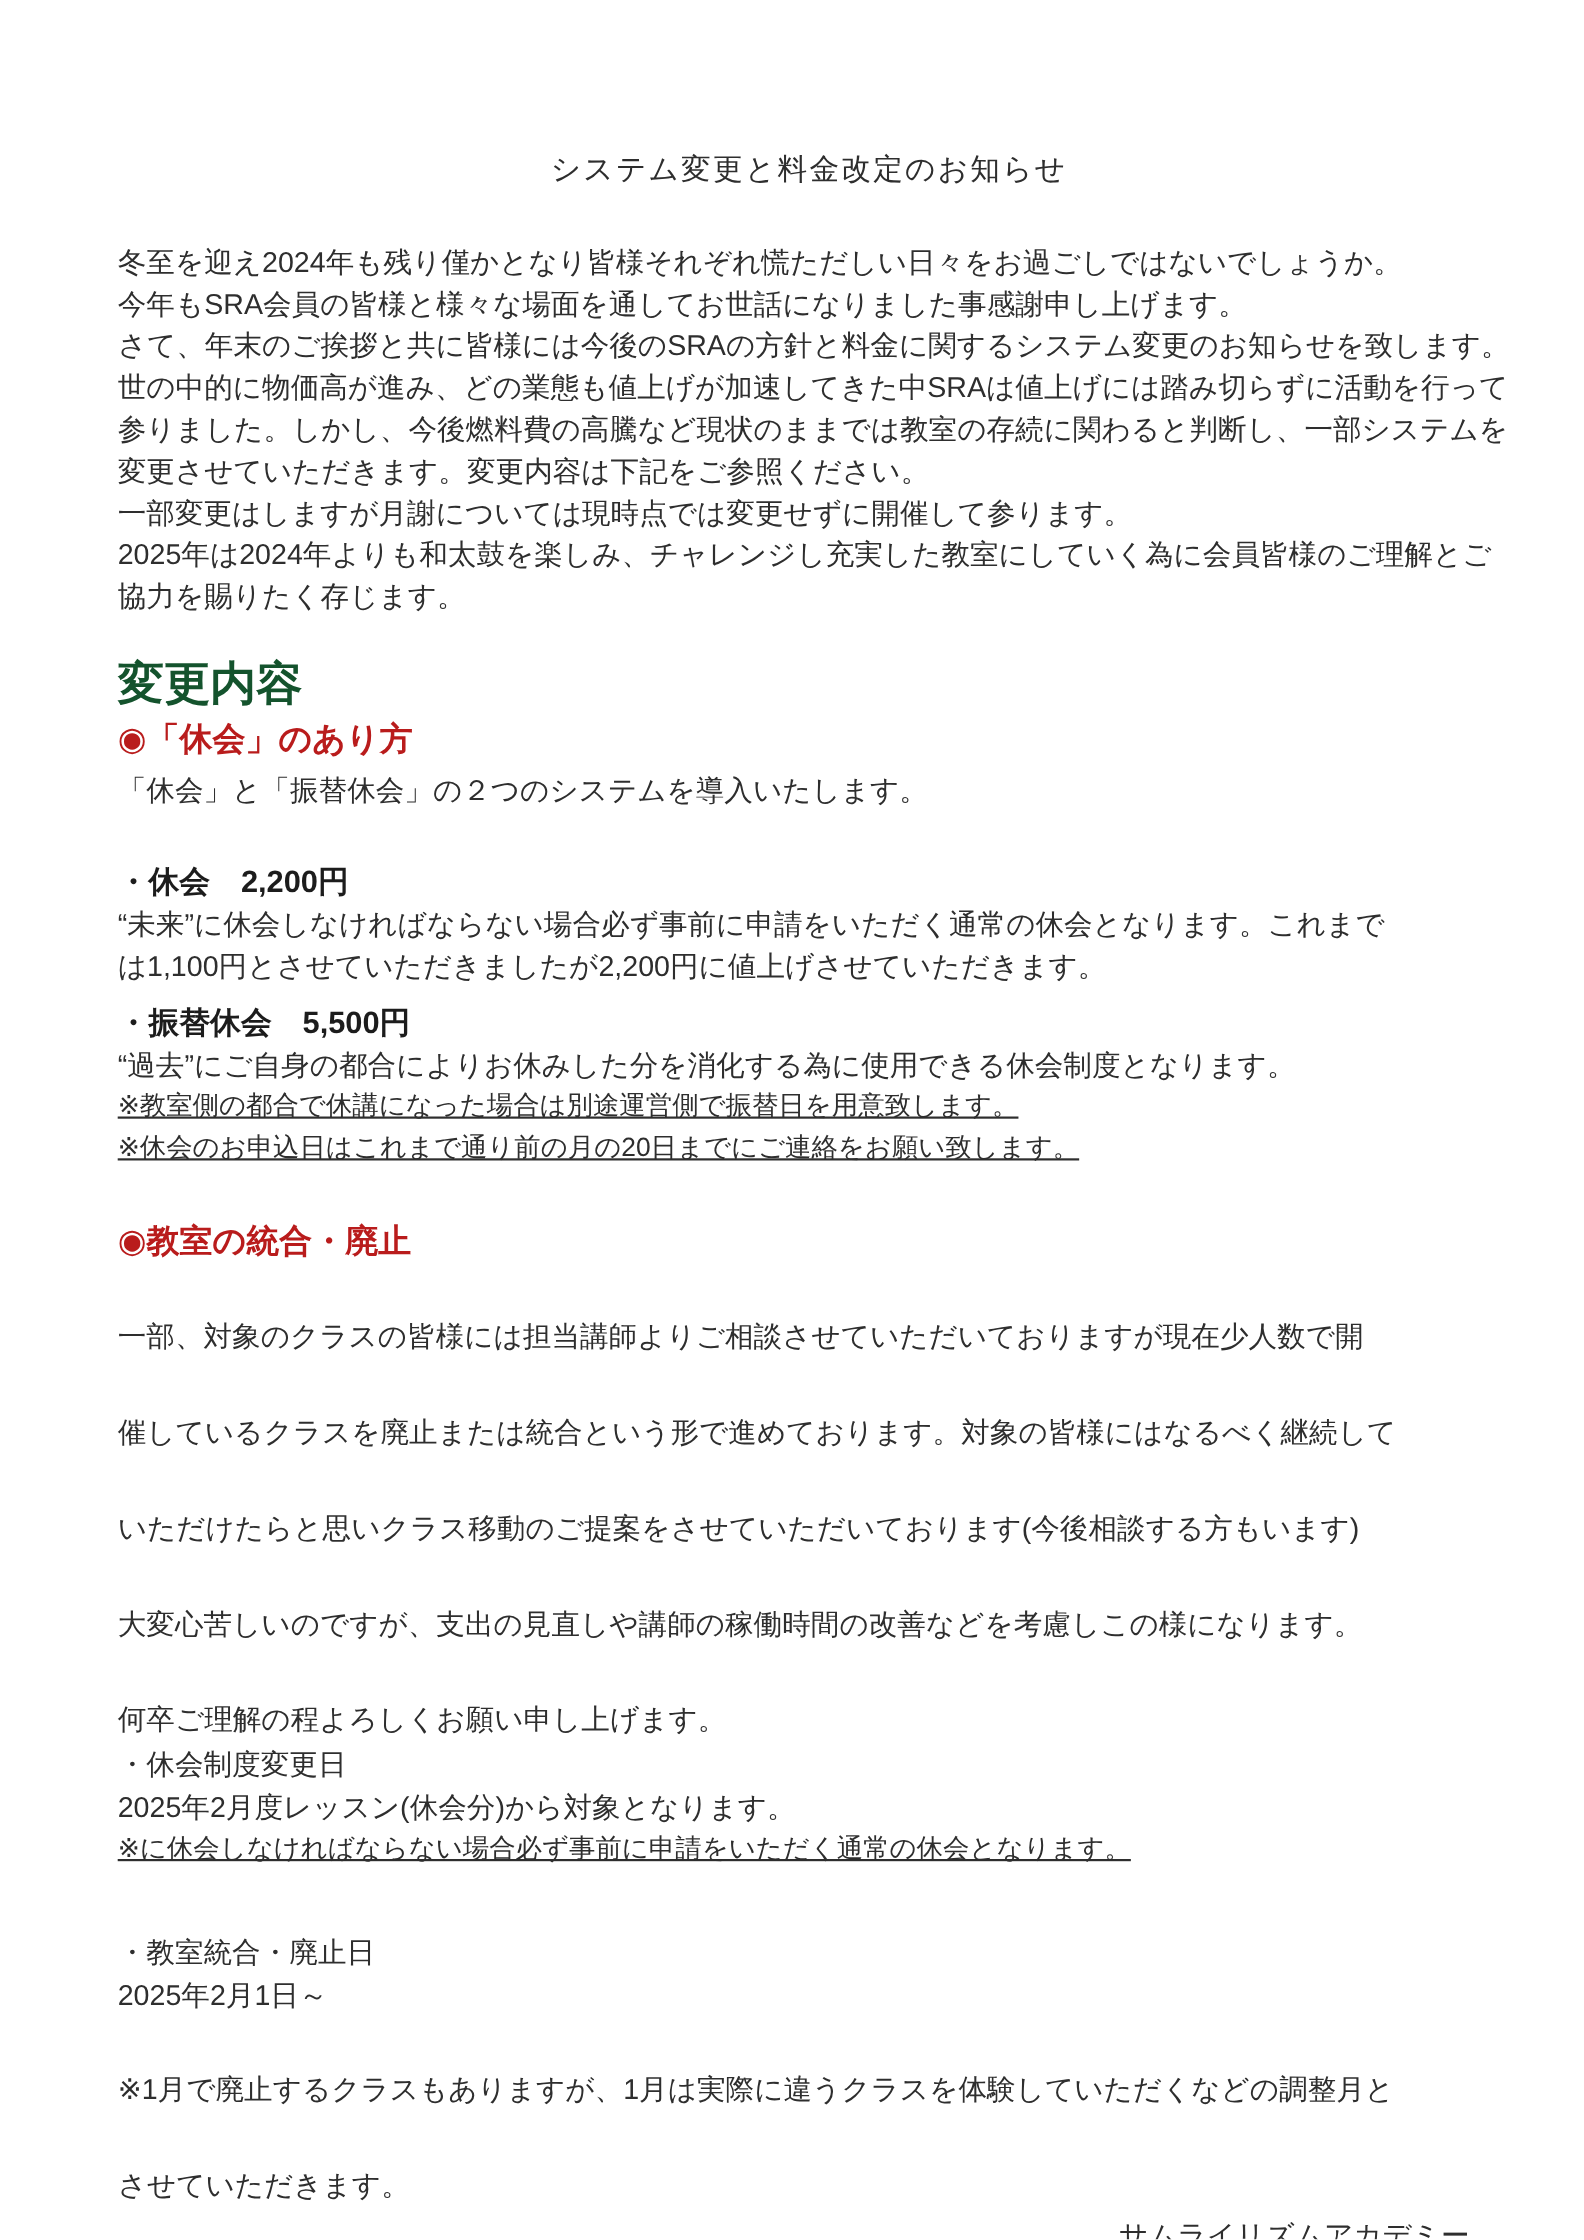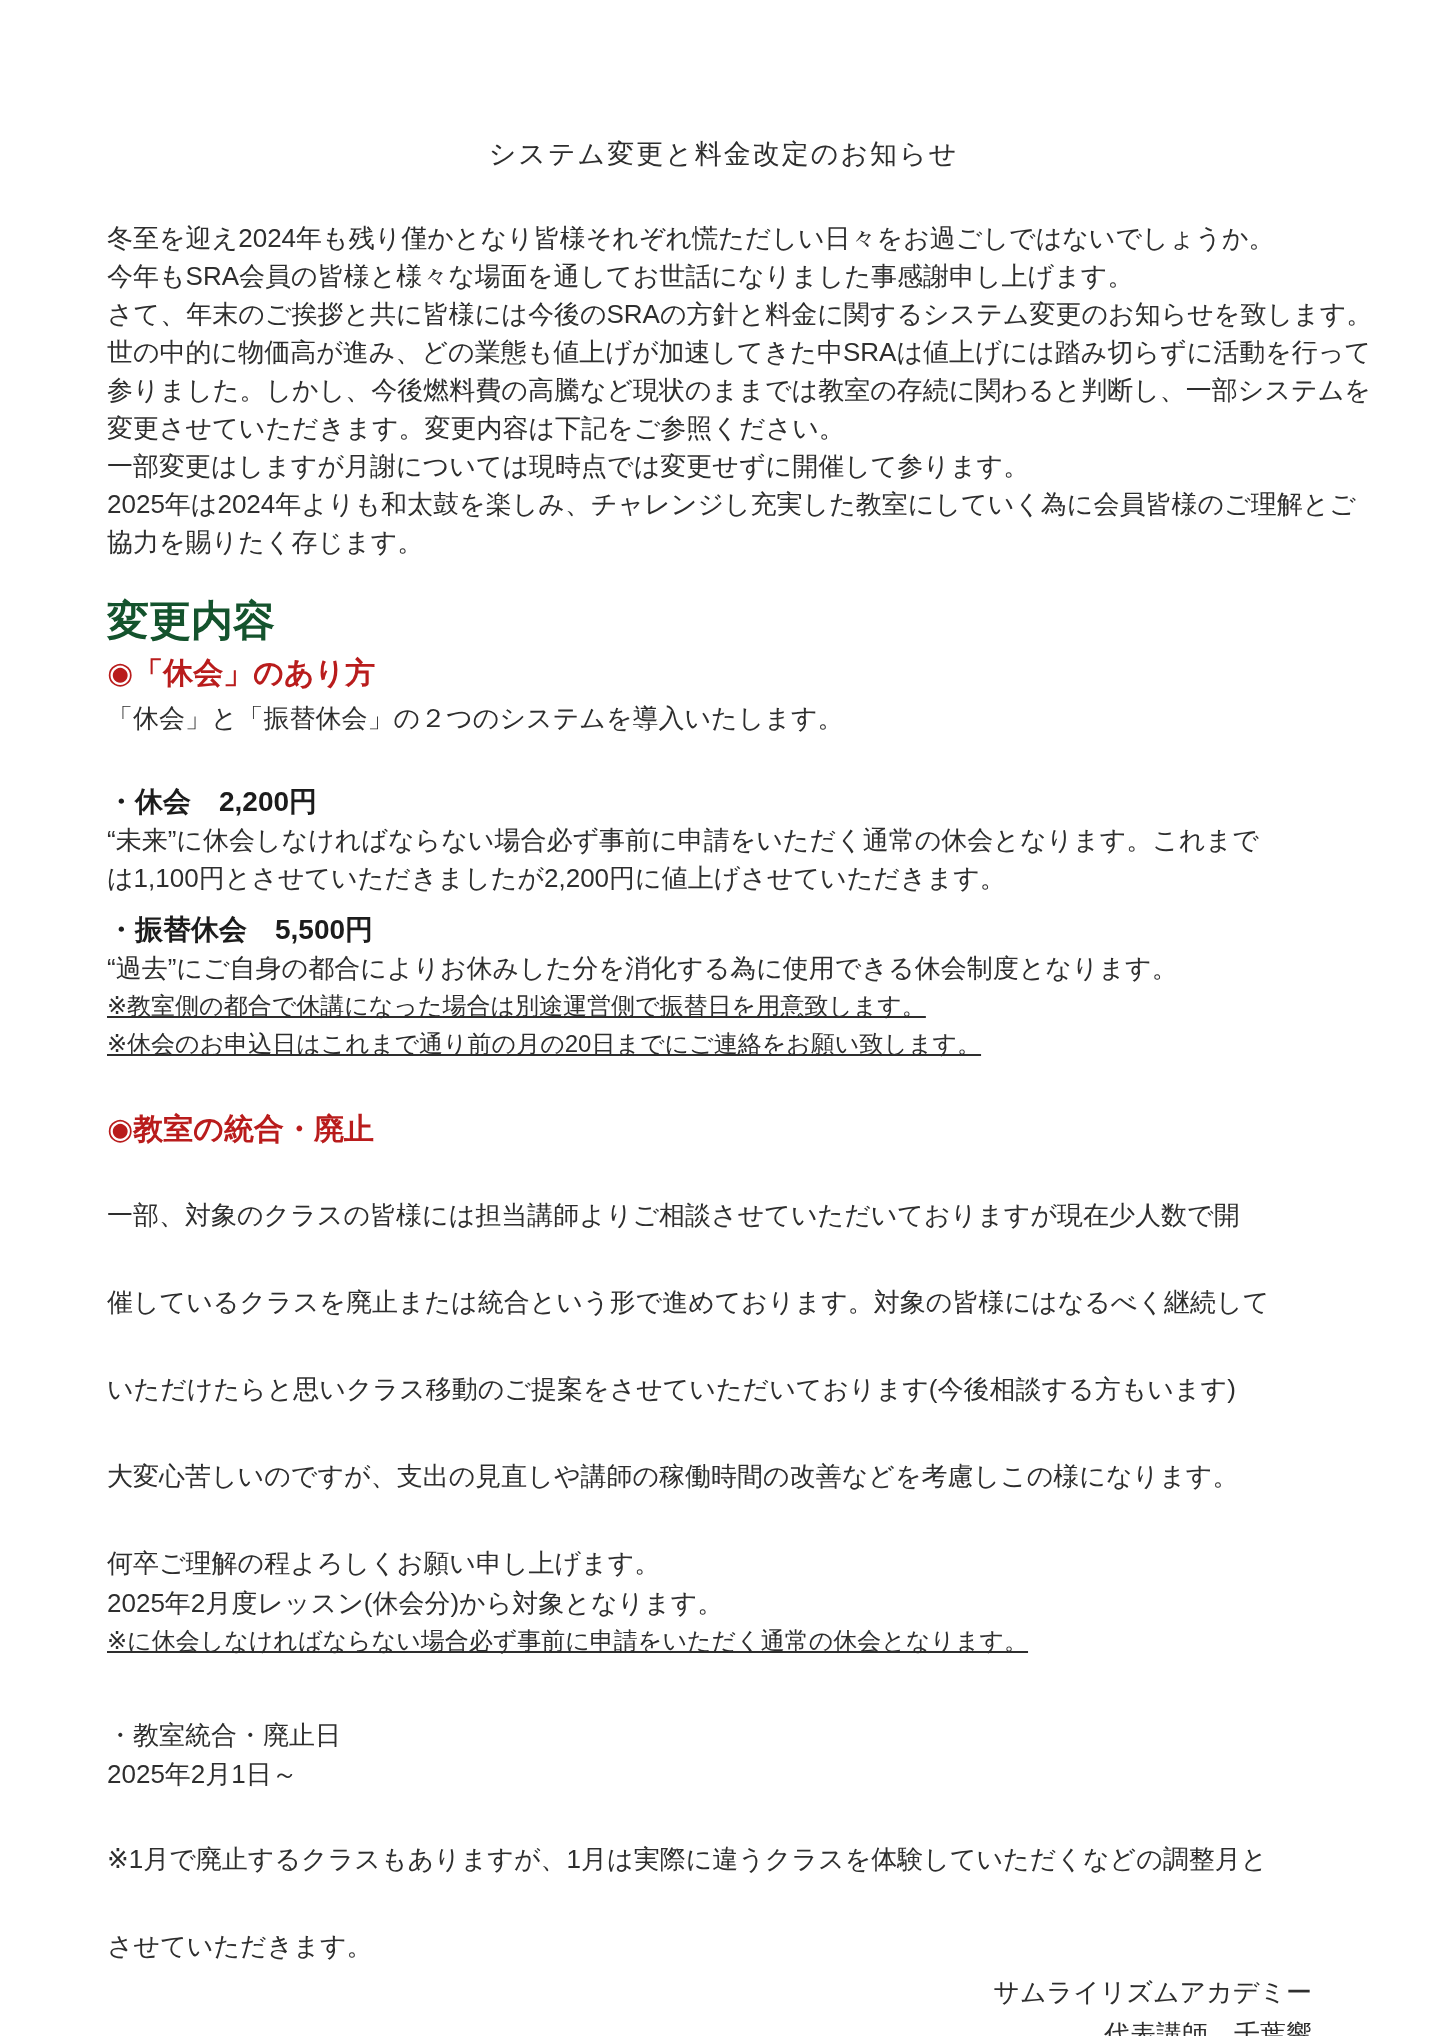--- a/index.html
+++ b/index.html
@@ -1,21 +1,21 @@
 <!DOCTYPE html>
 <html lang="ja"><head>
 <meta charset="utf-8">
 <style>
   html,body{margin:0;padding:0;background:#ffffff;}
   .page{
     position:relative;
     width:1440px;height:2036px;
     box-sizing:border-box;
     background:#ffffff;
-    padding:135px 100px 0 107px;
+    padding:135px 76px 0 107px;
     font-family:"Liberation Sans","DejaVu Sans",sans-serif;
     color:#2e2e2e;
     overflow:hidden;
   }
   .doc-title{
     text-align:center;
     font-size:27px;
     line-height:38px;
     letter-spacing:2px;
     margin-bottom:46px;
@@ -115,20 +115,21 @@
     <div class="h2 mt46">◉教室の統合・廃止</div>
     <div class="line wide">一部、対象のクラスの皆様には担当講師よりご相談させていただいておりますが現在少人数で開</div>
     <div class="line wide">催しているクラスを廃止または統合という形で進めております。対象の皆様にはなるべく継続して</div>
     <div class="line wide">いただけたらと思いクラス移動のご提案をさせていただいております(今後相談する方もいます)</div>
     <div class="line wide">大変心苦しいのですが、支出の見直しや講師の稼働時間の改善などを考慮しこの様になります。</div>
     <div class="line wide">何卒ご理解の程よろしくお願い申し上げます。</div>
   </div>
 
   <div>
 
+    <div class="bullet-label">・休会制度変更日</div>
     <div class="line">2025年2月度レッスン(休会分)から対象となります。</div>
     <div class="note">※に休会しなければならない場合必ず事前に申請をいただく通常の休会となります。</div>
 
     <div class="bullet-label mt55">・教室統合・廃止日</div>
     <div class="line">2025年2月1日～</div>
     <div class="line wide">※1月で廃止するクラスもありますが、1月は実際に違うクラスを体験していただくなどの調整月と</div>
     <div class="line wide">させていただきます。</div>
   </div>
 
   <div class="signature">

